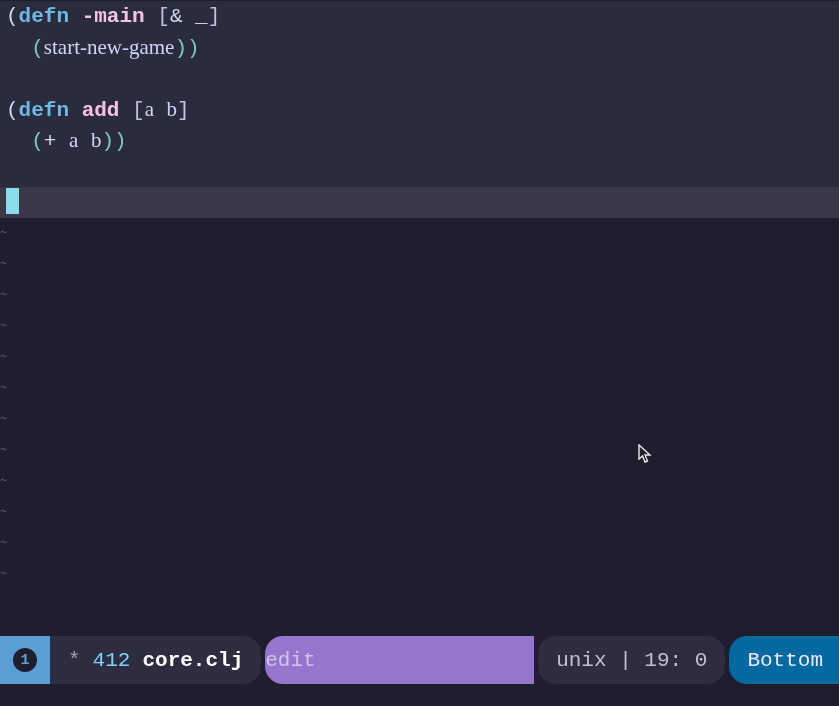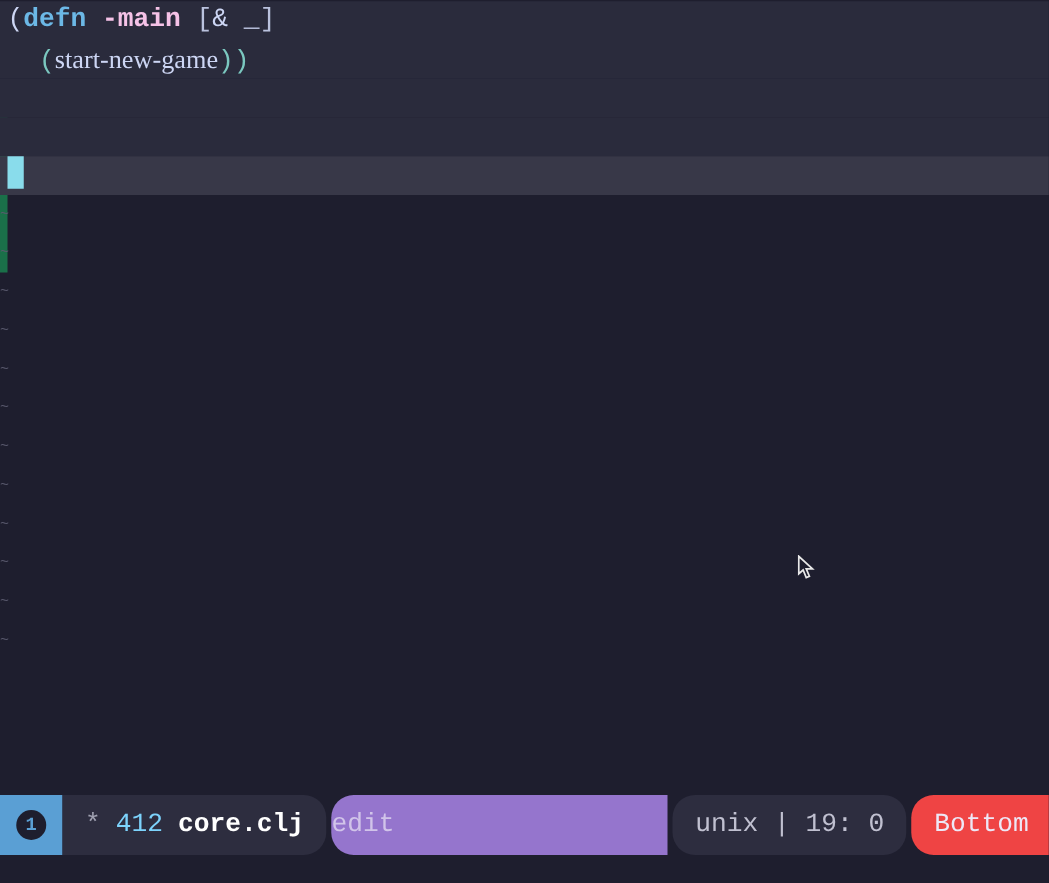--- a/index.html
+++ b/index.html
@@ -134,21 +134,21 @@
       background: #2d2d3f;
       height: 48px;
       display: flex;
       align-items: center;
       padding: 16px 18px;
       color: #c0c0d0;
       border-radius: 18px;
       margin: 0 4px;
     }
     .sl-pos {
-      background: #ef4444;
+      background: #0369a1;
       height: 48px;
       display: flex;
       align-items: center;
       padding: 0 16px 0 18px;
       color: #ede7f6;
       border-radius: 18px 0 0 18px;
     }
     .cursor-pointer {
       position: absolute;
       left: 638px;
@@ -160,20 +160,22 @@
 <body>
 
 <div class="editor-area">
   <div class="gutter" id="gutter">
       <div class="gutter-mark" style="top: 94px; height: 124px;"></div>
     </div>
   <div class="code-content" id="code-content">
       <div class="code-line"><span></span><span class="tok-paren">(</span><span class="tok-defn">defn</span><span> </span><span class="tok-fname">-main</span><span> </span><span class="tok-bracket">[</span><span class="tok-amp">&amp;</span><span> </span><span class="tok-under">_</span><span class="tok-bracket">]</span></div>
       <div class="code-line"><span>  </span><span class="tok-cparen">(</span><span class="tok-sym">start-new-game</span><span class="tok-cparen">)</span><span class="tok-cparen">)</span></div>
       <div class="code-line"><span></span></div>
+      <div class="code-line"><span></span><span class="tok-paren">(</span><span class="tok-defn">defn</span><span> </span><span class="tok-fname">add</span><span> </span><span class="tok-bracket">[</span><span class="tok-sym">a</span><span> </span><span class="tok-sym">b</span><span class="tok-bracket">]</span></div>
+      <div class="code-line"><span>  </span><span class="tok-cparen">(</span><span class="tok-plus">+</span><span> </span><span class="tok-sym">a</span><span> </span><span class="tok-sym">b</span><span class="tok-cparen">)</span><span class="tok-cparen">)</span></div>
       <div class="code-line"><span></span></div>
       <div class="code-line cursor-line"><span class="cursor-block"></span></div>
       <div class="tilde-line">~</div>
       <div class="tilde-line">~</div>
       <div class="tilde-line">~</div>
       <div class="tilde-line">~</div>
       <div class="tilde-line">~</div>
       <div class="tilde-line">~</div>
       <div class="tilde-line">~</div>
       <div class="tilde-line">~</div>

